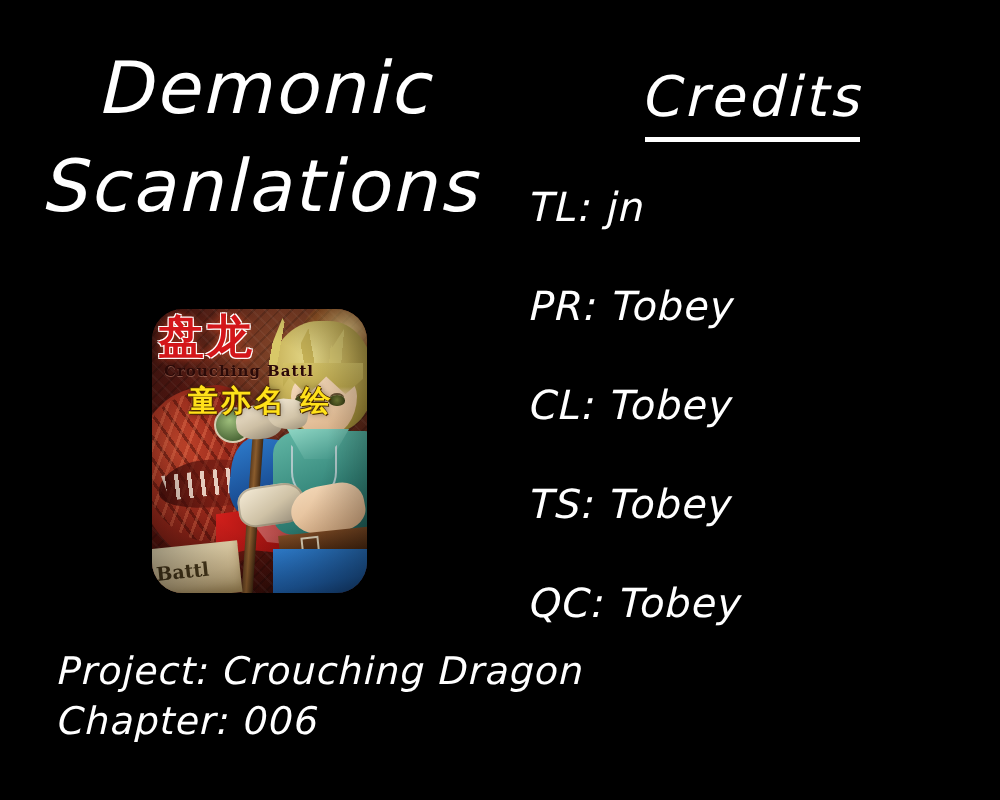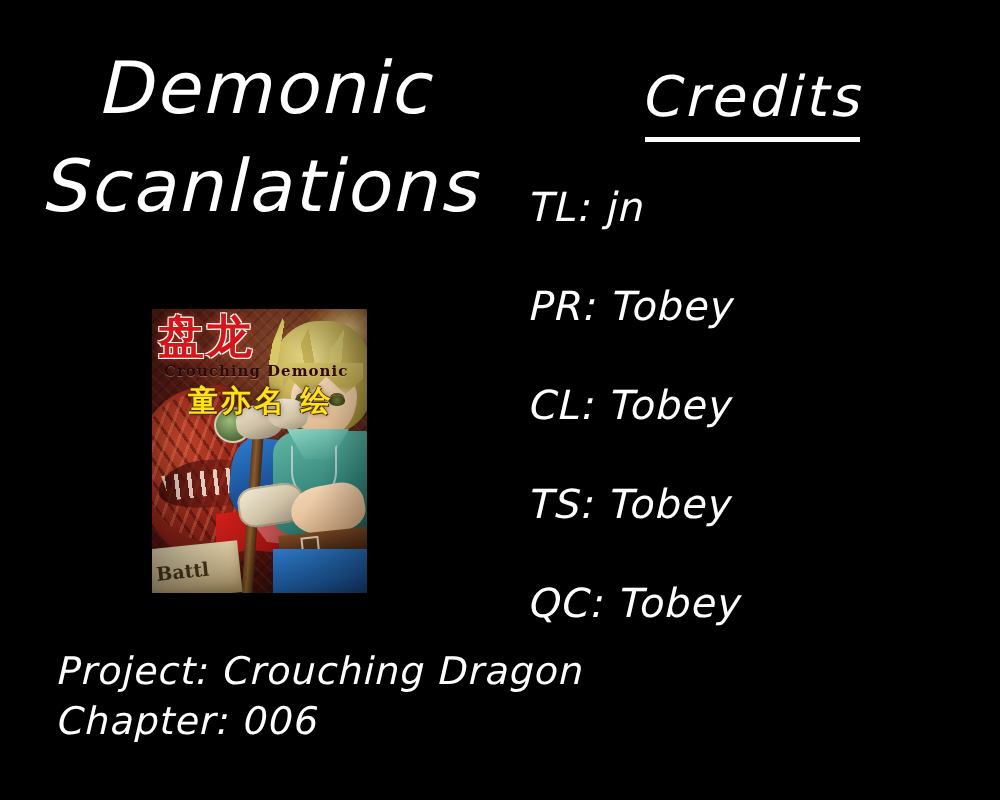--- a/index.html
+++ b/index.html
@@ -111,20 +111,21 @@
 
   
   #cover-wrap {
     position: absolute;
     left: 152px;
     top: 309px;
     width: 215px;
     height: 284px;
     overflow: hidden;
     background: #200806;
+    border-radius: 31px;
   }
   #cover-art {
     position: absolute;
     inset: 0;
     overflow: hidden;
   }
   .cv {
     position: absolute;
   }
   
@@ -450,21 +451,21 @@
       <div class="cv cv-hand-top2"></div>
       <div class="cv cv-bracer"></div>
       <div class="cv cv-arm"></div>
       <div class="cv cv-belt"></div>
       <div class="cv cv-pants"></div>
       <div class="cv cv-scroll"></div>
       <div class="cv cv-scroll-text">Battl</div>
       <div class="cv cv-vignette"></div>
 
       <div id="cover-title-cn">盘龙</div>
-      <div id="cover-title-en">Crouching Demonic</div>
+      <div id="cover-title-en">Crouching Battl</div>
       <div id="cover-credit-cn">童亦名 绘</div>
     </div>
   </div>
 
   <div id="meta-block">
     <span class="hand meta-line">Project: Crouching Dragon</span>
     <span class="hand meta-line">Chapter: 006</span>
   </div>
 
 </div>

